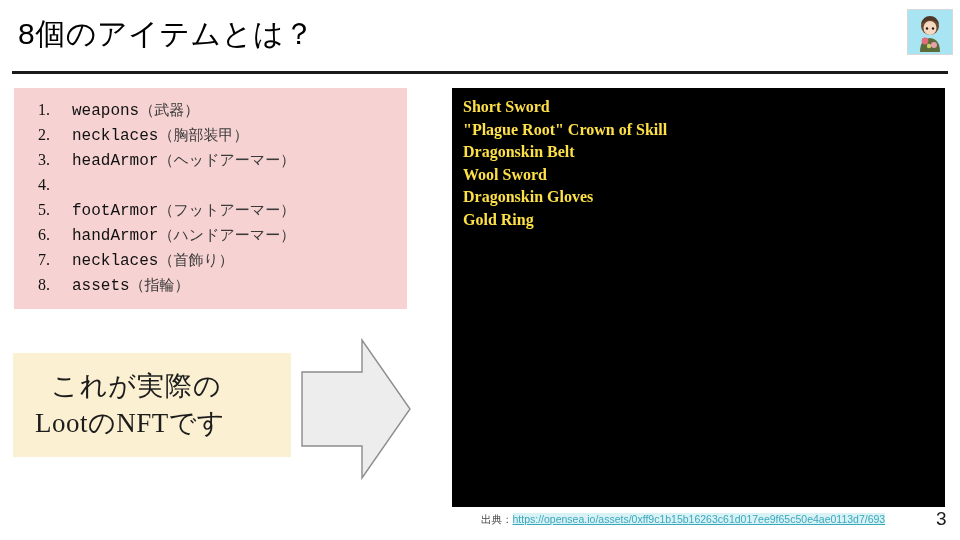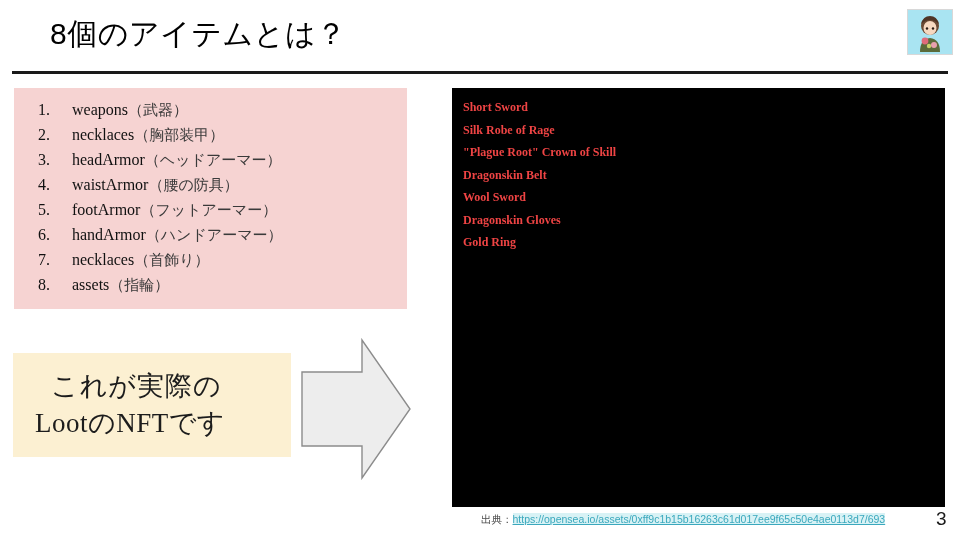--- a/index.html
+++ b/index.html
@@ -19,21 +19,20 @@
   
   .slide-title {
     position: absolute;
     left: 18px;
     top: 14px;
     font-size: 30px;
     font-weight: 400;
     letter-spacing: 0.5px;
     color: #000000;
     white-space: nowrap;
-    margin-left: 32px;
   }
 
   .title-rule {
     position: absolute;
     left: 12px;
     top: 71px;
     width: 936px;
     height: 3px;
     background: #1a1a1a;
   }
@@ -74,21 +73,21 @@
   .li-num {
     width: 58px;
     text-align: right;
     padding-right: 22px;
     box-sizing: border-box;
     font-family: "Liberation Serif", serif;
     font-size: 16px;
     color: #111111;
   }
   .li-text {
-    font-family: Liberation Serif, serif;
+    font-family: Liberation Mono, monospace;
     font-size: 16px;
     color: #111111;
     white-space: nowrap;
   }
   .li-jp {
     font-size: 15px;
     color: #3a3a3a;
   }
 
   
@@ -132,23 +131,23 @@
     top: 88px;
     width: 493px;
     height: 419px;
     background: #000000;
     padding: 8px 0 0 11px;
     box-sizing: border-box;
     overflow: hidden;
   }
   .nft-line {
     font-family: "Liberation Serif", serif;
-    font-size: 12px;
+    font-size: 16px;
     font-weight: 700;
-    color: #ef4444;
+    color: #fde047;
     line-height: 22.5px;
     white-space: nowrap;
   }
 
   
   .source-line {
     position: absolute;
     left: 481px;
     top: 513px;
     font-size: 10.5px;
@@ -202,21 +201,20 @@
     <li>
       <span class="li-num">2.</span>
       <span class="li-text"><span>necklaces</span><span class="li-jp">（胸部装甲）</span></span>
     </li>
     <li>
       <span class="li-num">3.</span>
       <span class="li-text"><span>headArmor</span><span class="li-jp">（ヘッドアーマー）</span></span>
     </li>
     <li>
       <span class="li-num">4.</span>
-      <span class="li-text"><span>waistArmor</span><span class="li-jp">（腰の防具）</span></span>
     </li>
     <li>
       <span class="li-num">5.</span>
       <span class="li-text"><span>footArmor</span><span class="li-jp">（フットアーマー）</span></span>
     </li>
     <li>
       <span class="li-num">6.</span>
       <span class="li-text"><span>handArmor</span><span class="li-jp">（ハンドアーマー）</span></span>
     </li>
     <li>
@@ -236,21 +234,20 @@
 </div>
 
 <div class="arrow-wrap">
   <svg width="112" height="142" viewBox="0 0 112 142">
     <polygon points="2,34 62,34 62,2 110,71 62,140 62,108 2,108" fill="#ededed" stroke="#8c8c8c" stroke-width="1.4"></polygon>
   </svg>
 </div>
 
 <div class="black-panel">
   <div class="nft-line">Short Sword</div>
-  <div class="nft-line">Silk Robe of Rage</div>
   <div class="nft-line">"Plague Root" Crown of Skill</div>
   <div class="nft-line">Dragonskin Belt</div>
   <div class="nft-line">Wool Sword</div>
   <div class="nft-line">Dragonskin Gloves</div>
   <div class="nft-line">Gold Ring</div>
 </div>
 
 <div class="source-line"><span>出典：</span><a class="source-url" href="#">https://opensea.io/assets/0xff9c1b15b16263c61d017ee9f65c50e4ae0113d7/693</a></div>
 
 <div class="page-number">3</div>

